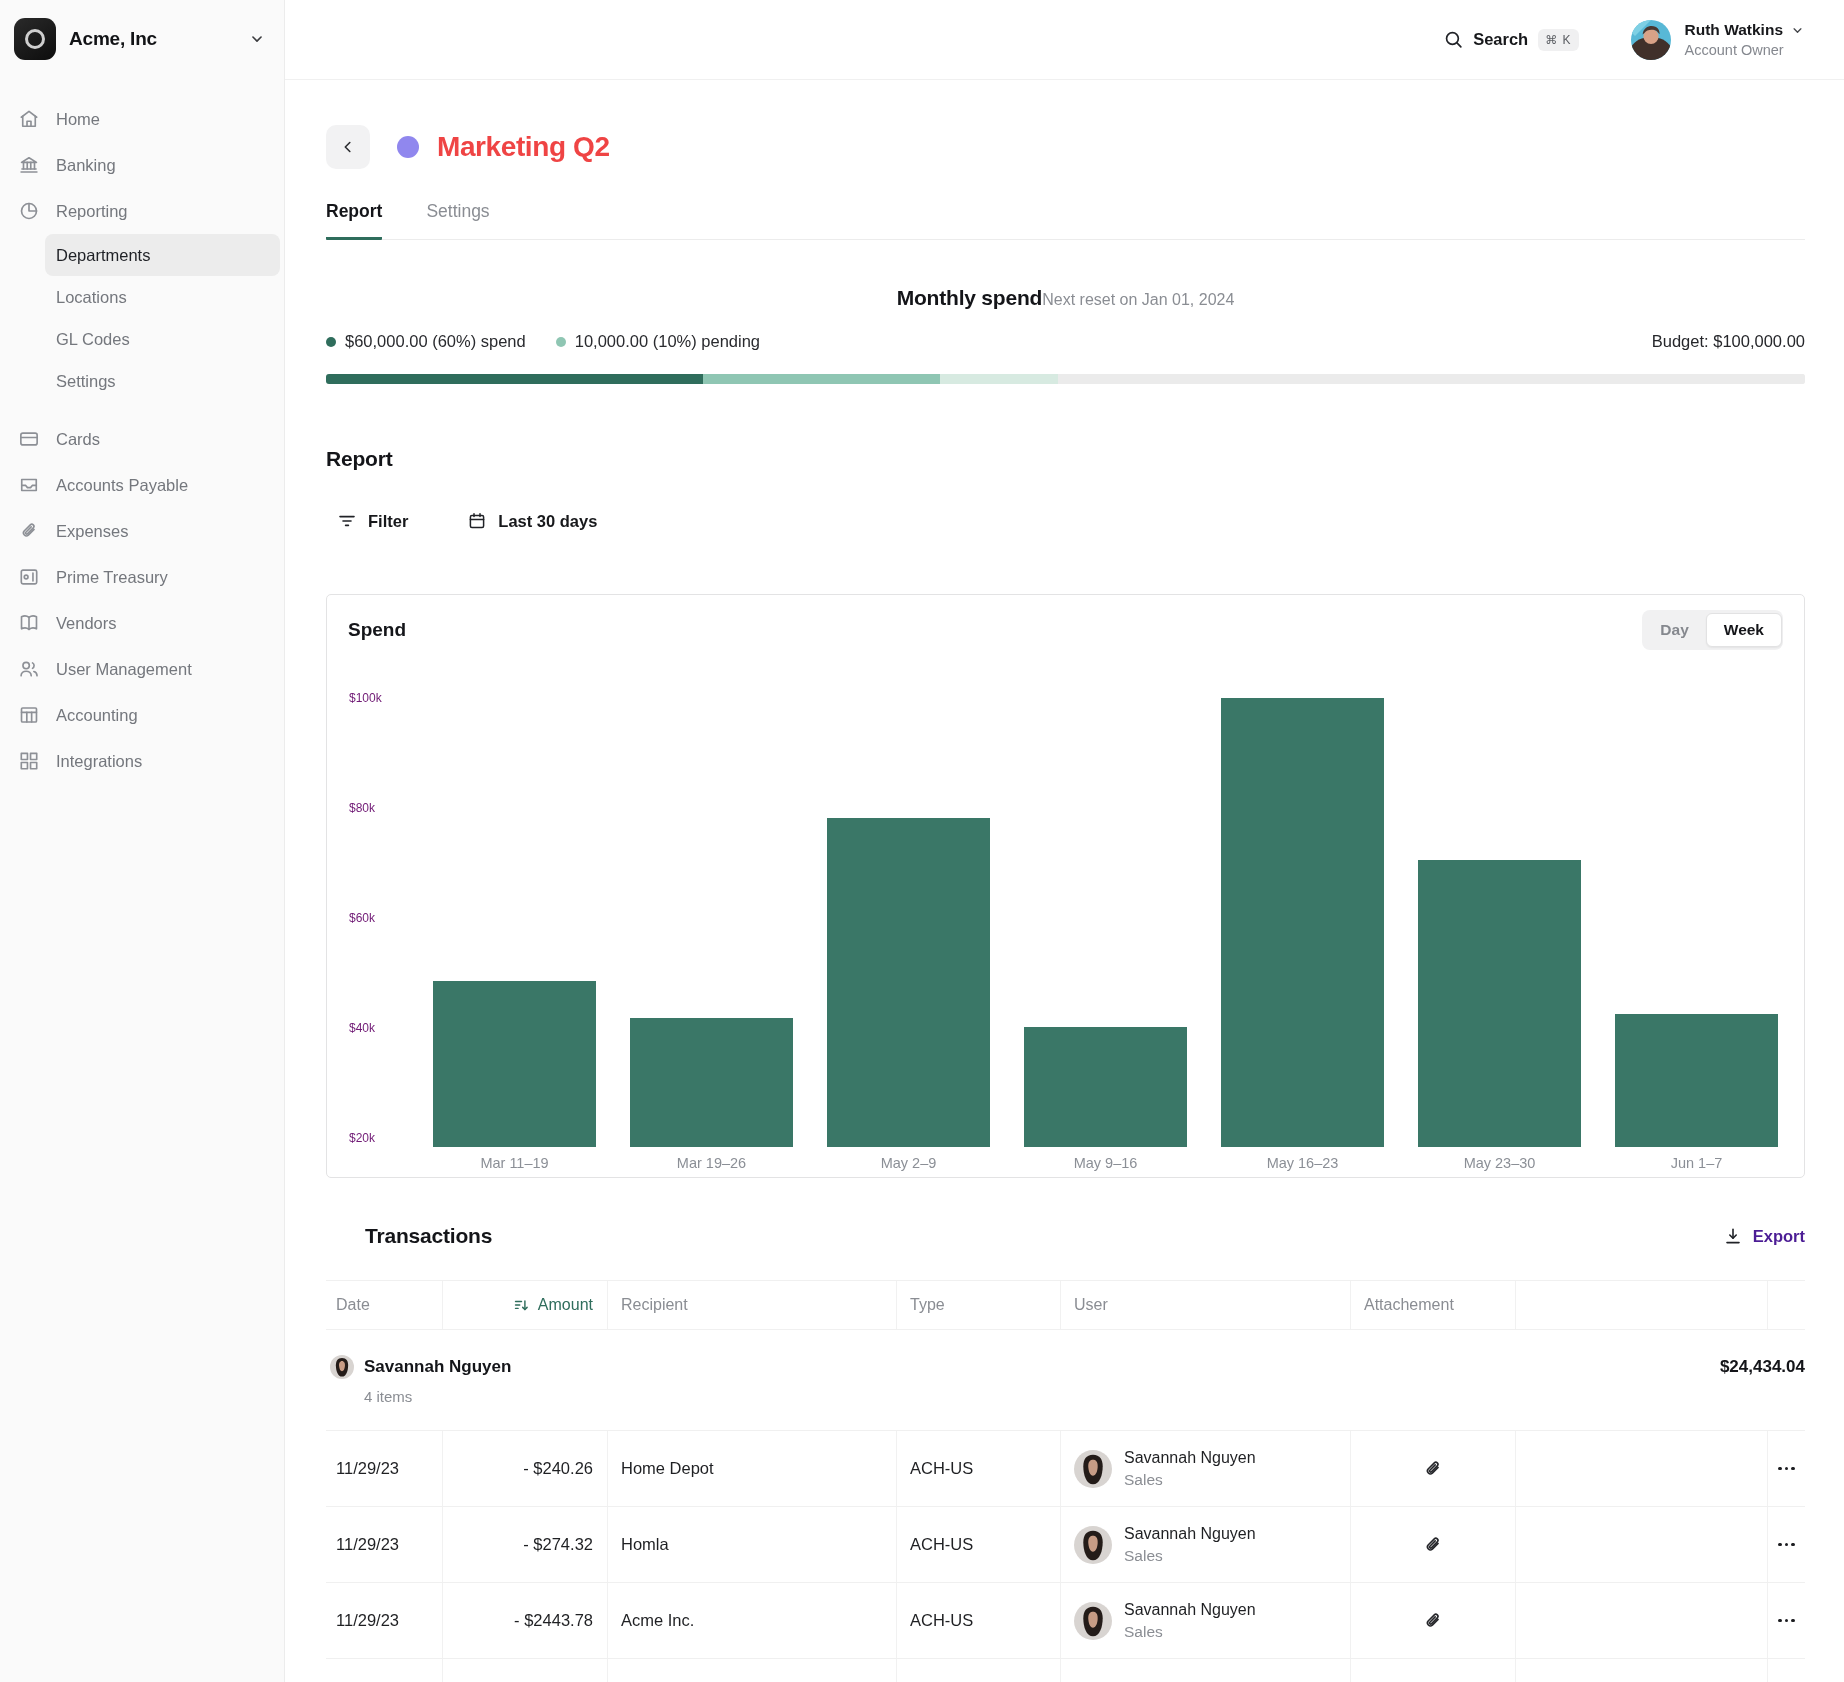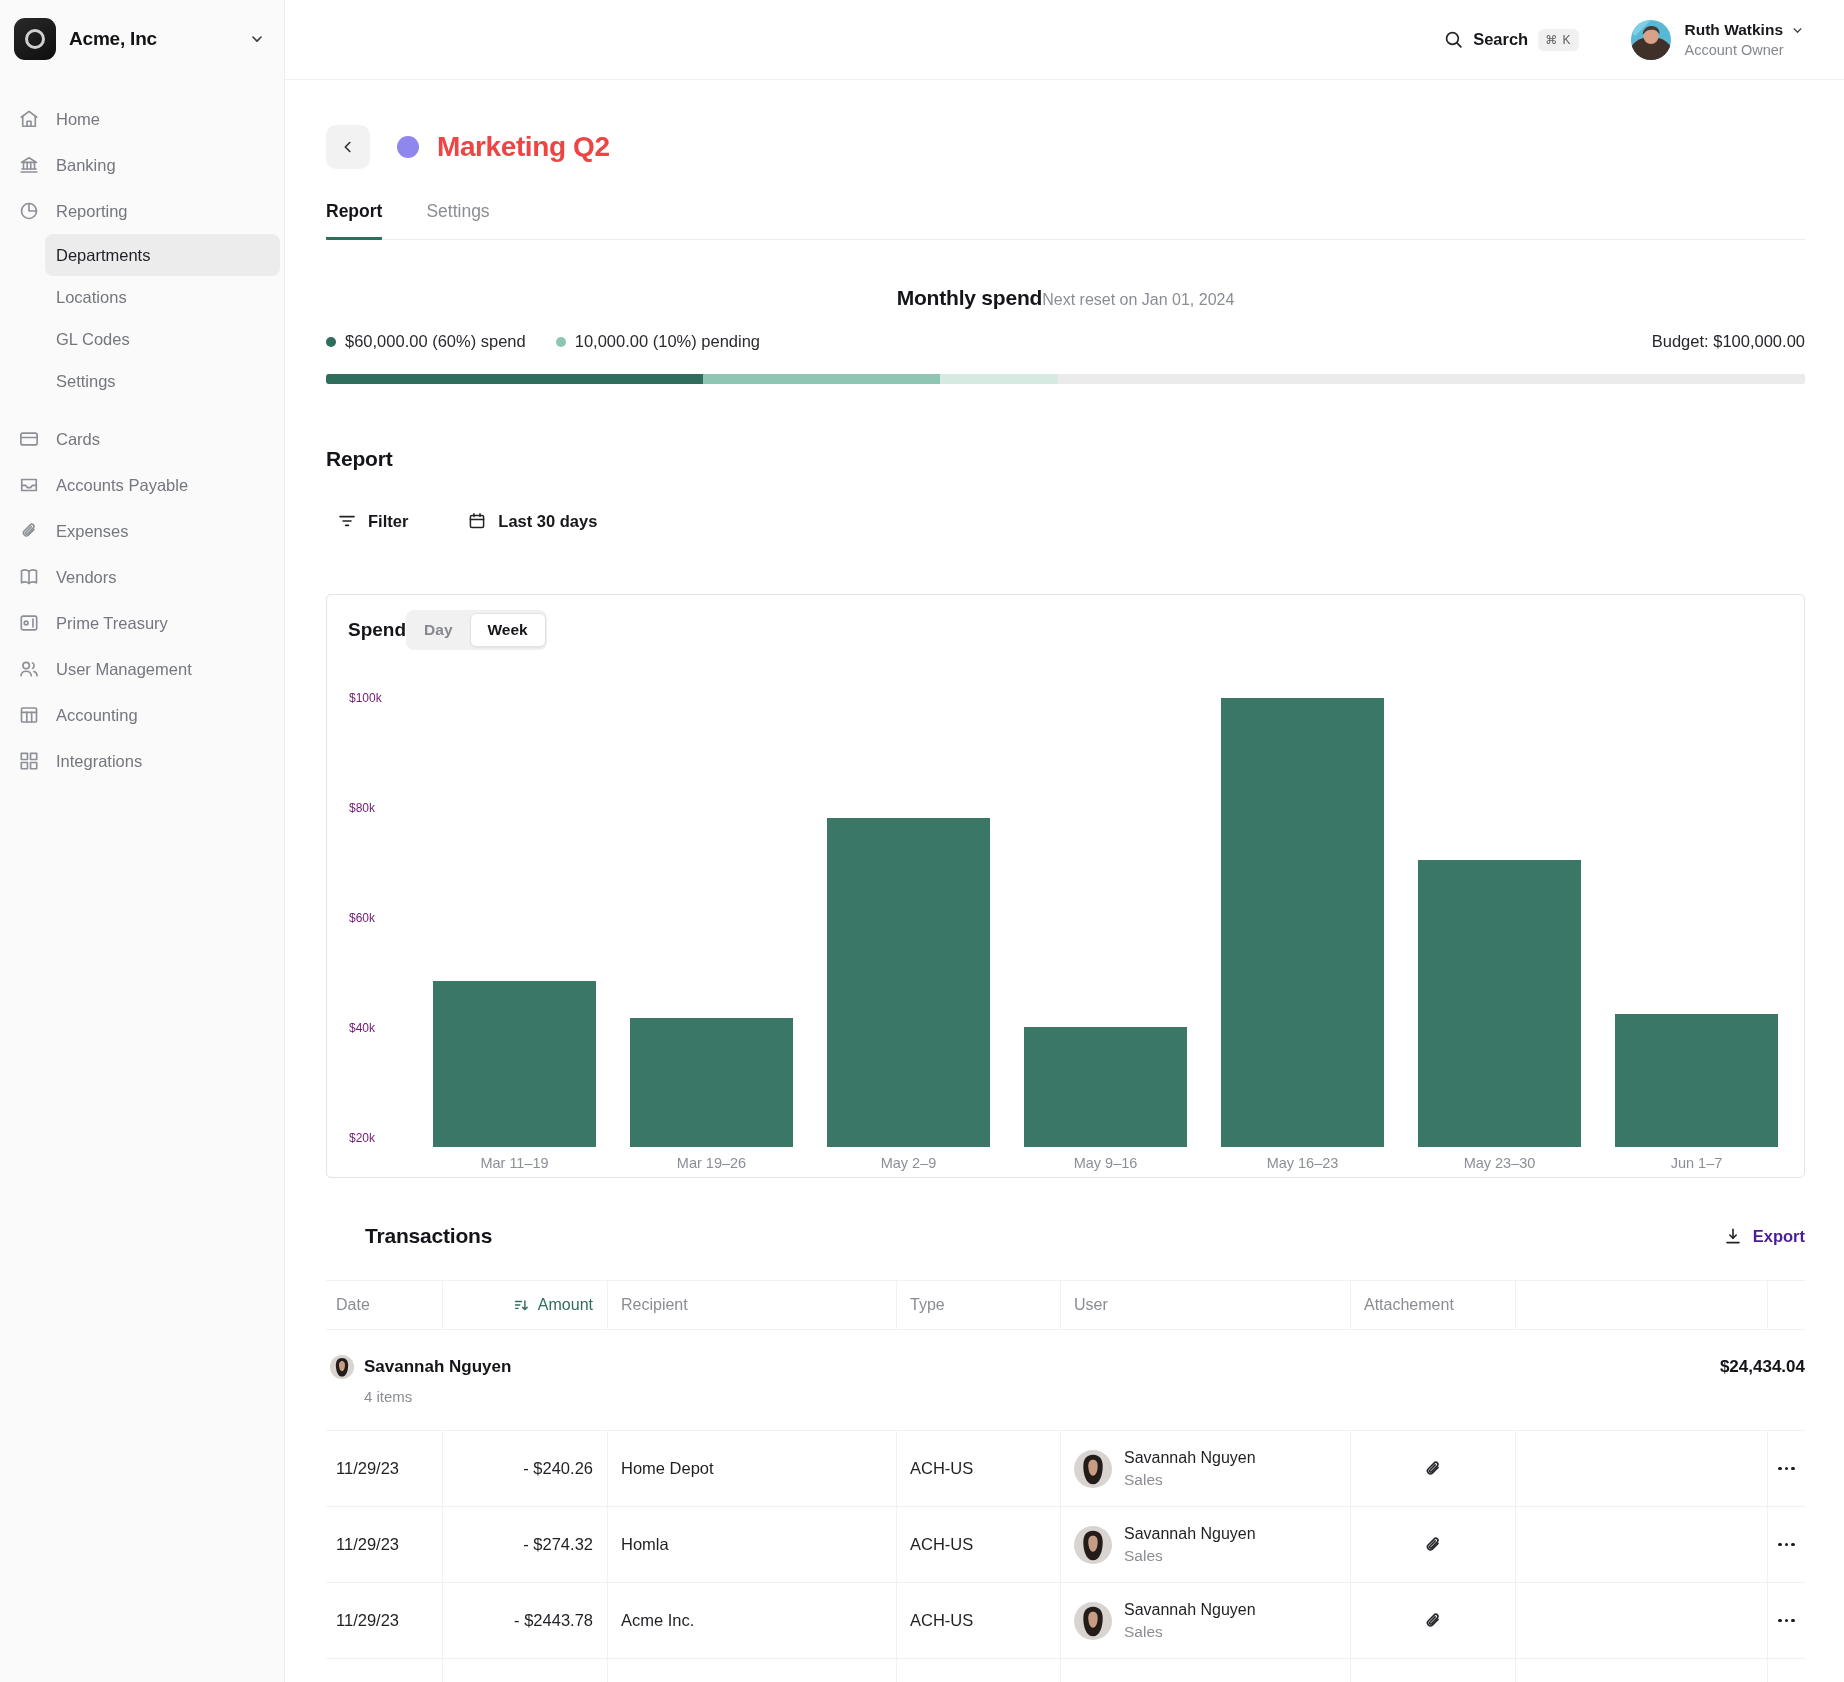--- a/index.html
+++ b/index.html
@@ -65,21 +65,21 @@
   .progress .seg { height:100%; }
 
   .report-h { margin-top:63px; }
   .filter-row { display:flex; align-items:center; gap:48px; margin-top:40px; }
   .pill-btn { display:flex; align-items:center; cursor:pointer; }
   .pill-btn .ico { width:20px; height:20px; color:#202227; }
   .pill-btn span { margin-left:11px; font-size:16.5px; font-weight:600; color:#17181b; }
 
   
   .card { margin-top:63px; border:1px solid #e3e3e4; border-radius:5px; height:584px; background:#fff; }
-  .card-head { height:56px; display:flex; align-items:center; justify-content:flex-start; padding:14px 21px 0 21px; }
+  .card-head { height:56px; display:flex; align-items:center; justify-content:space-between; padding:14px 21px 0 21px; }
   .card-title { font-size:19px; font-weight:700; color:#141519; }
   .toggle { display:flex; align-items:center; background:#f1f1f2; border-radius:8px; padding:1px; height:40px; }
   .toggle-opt { padding:0 17px; height:34px; display:flex; align-items:center; font-size:15.5px;
     font-weight:600; color:#85888e; border-radius:6px; cursor:pointer; }
   .toggle-opt.active { background:#fff; color:#141519; border:1px solid #e2e2e3; box-shadow:0 1px 2px rgba(0,0,0,.06); }
   .plot { position:relative; height:496px; }
   .ytick { position:absolute; left:22px; transform:translateY(50%); font-size:12px; color:#701a75; }
   .bars { position:absolute; left:0; right:0; top:0; bottom:0; display:flex;
     align-items:flex-end; padding-left:106px; gap:34px; }
   .bar { width:163px; flex:none; }
@@ -300,32 +300,32 @@
     <span class="nav-ico">
           <svg>
             <use href="#icon-clip"></use>
           </svg>
         </span>
     <span class="nav-label">Expenses</span>
   </div>
       <div class="nav-item">
     <span class="nav-ico">
           <svg>
+            <use href="#icon-safe"></use>
+          </svg>
+        </span>
+    <span class="nav-label">Prime Treasury</span>
+  </div>
+      <div class="nav-item">
+    <span class="nav-ico">
+          <svg>
             <use href="#icon-book"></use>
           </svg>
         </span>
     <span class="nav-label">Vendors</span>
-  </div>
-      <div class="nav-item">
-    <span class="nav-ico">
-          <svg>
-            <use href="#icon-safe"></use>
-          </svg>
-        </span>
-    <span class="nav-label">Prime Treasury</span>
   </div>
       <div class="nav-item">
     <span class="nav-ico">
           <svg>
             <use href="#icon-users"></use>
           </svg>
         </span>
     <span class="nav-label">User Management</span>
   </div>
       <div class="nav-item">

